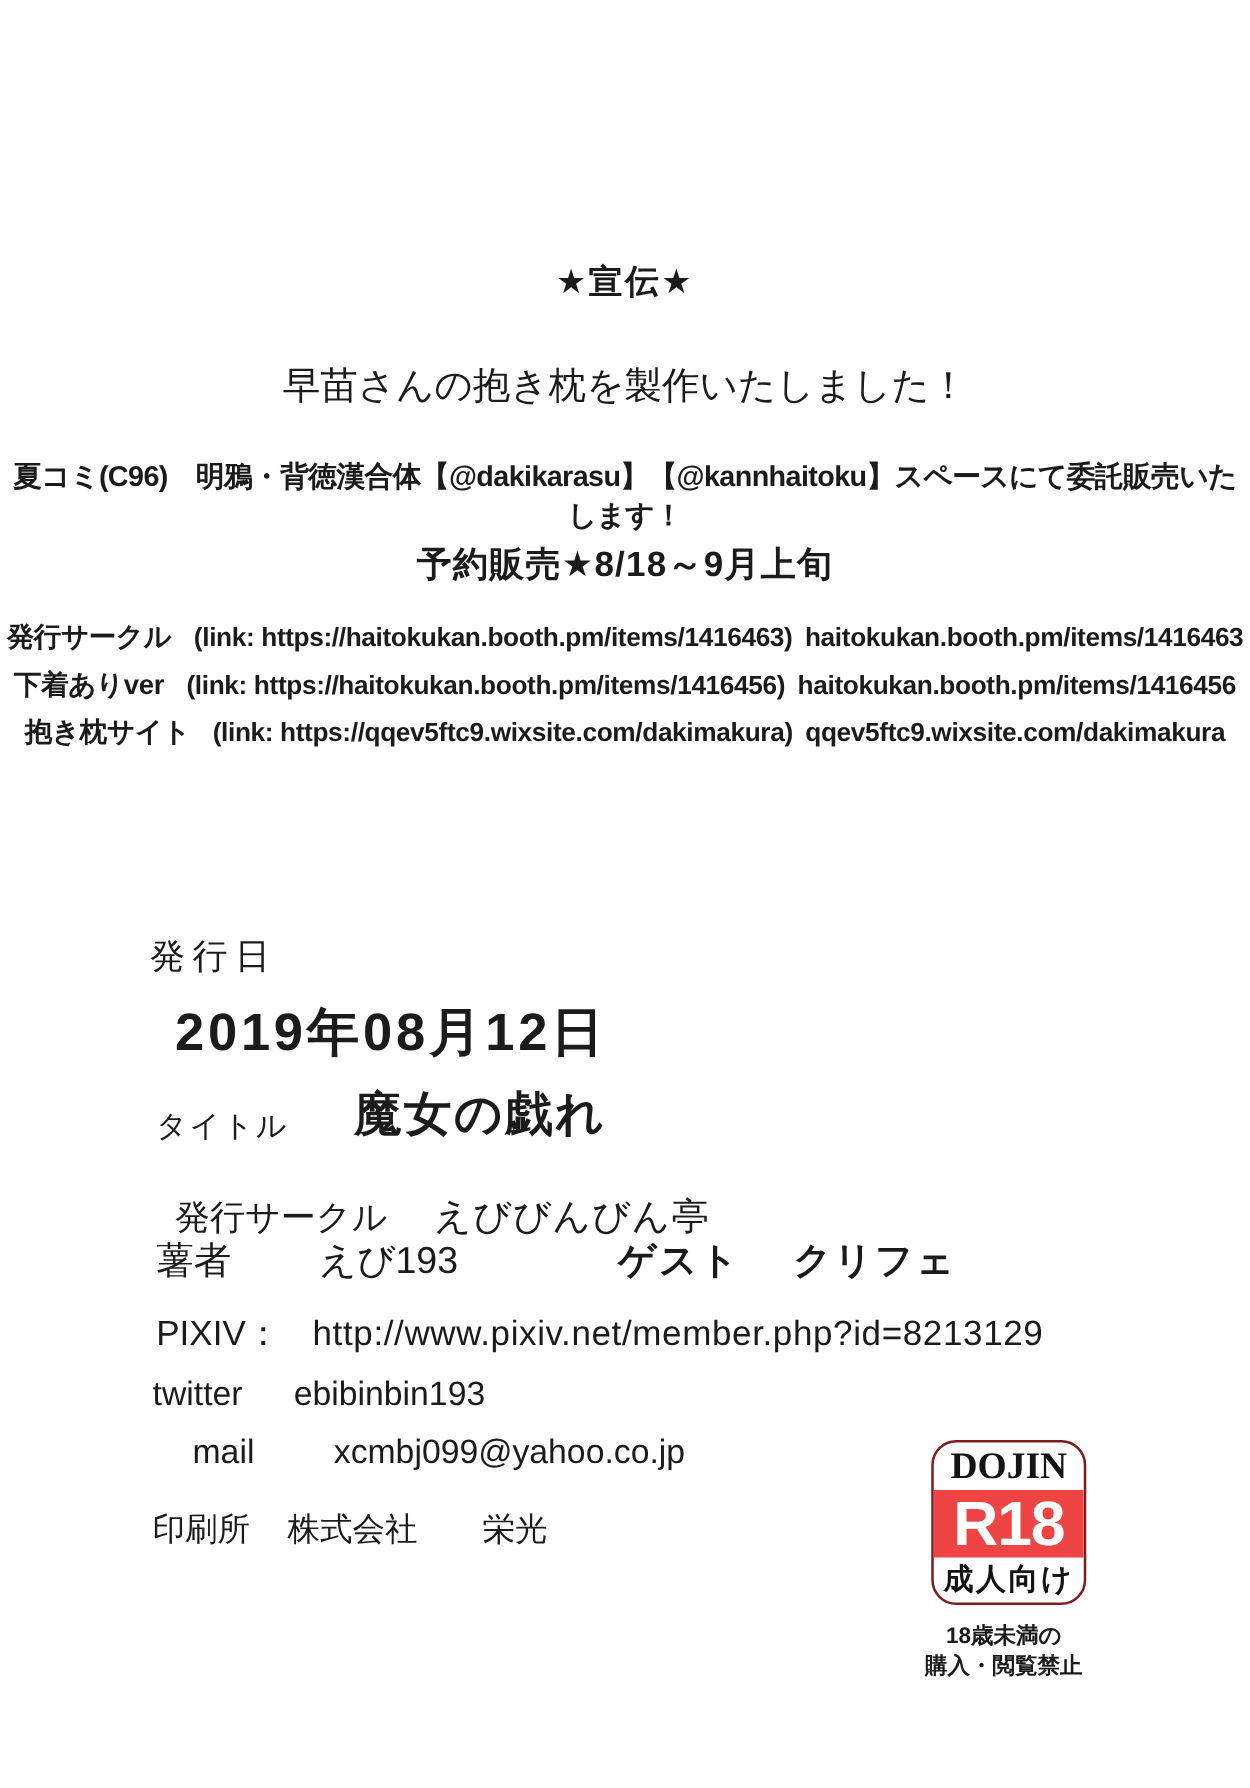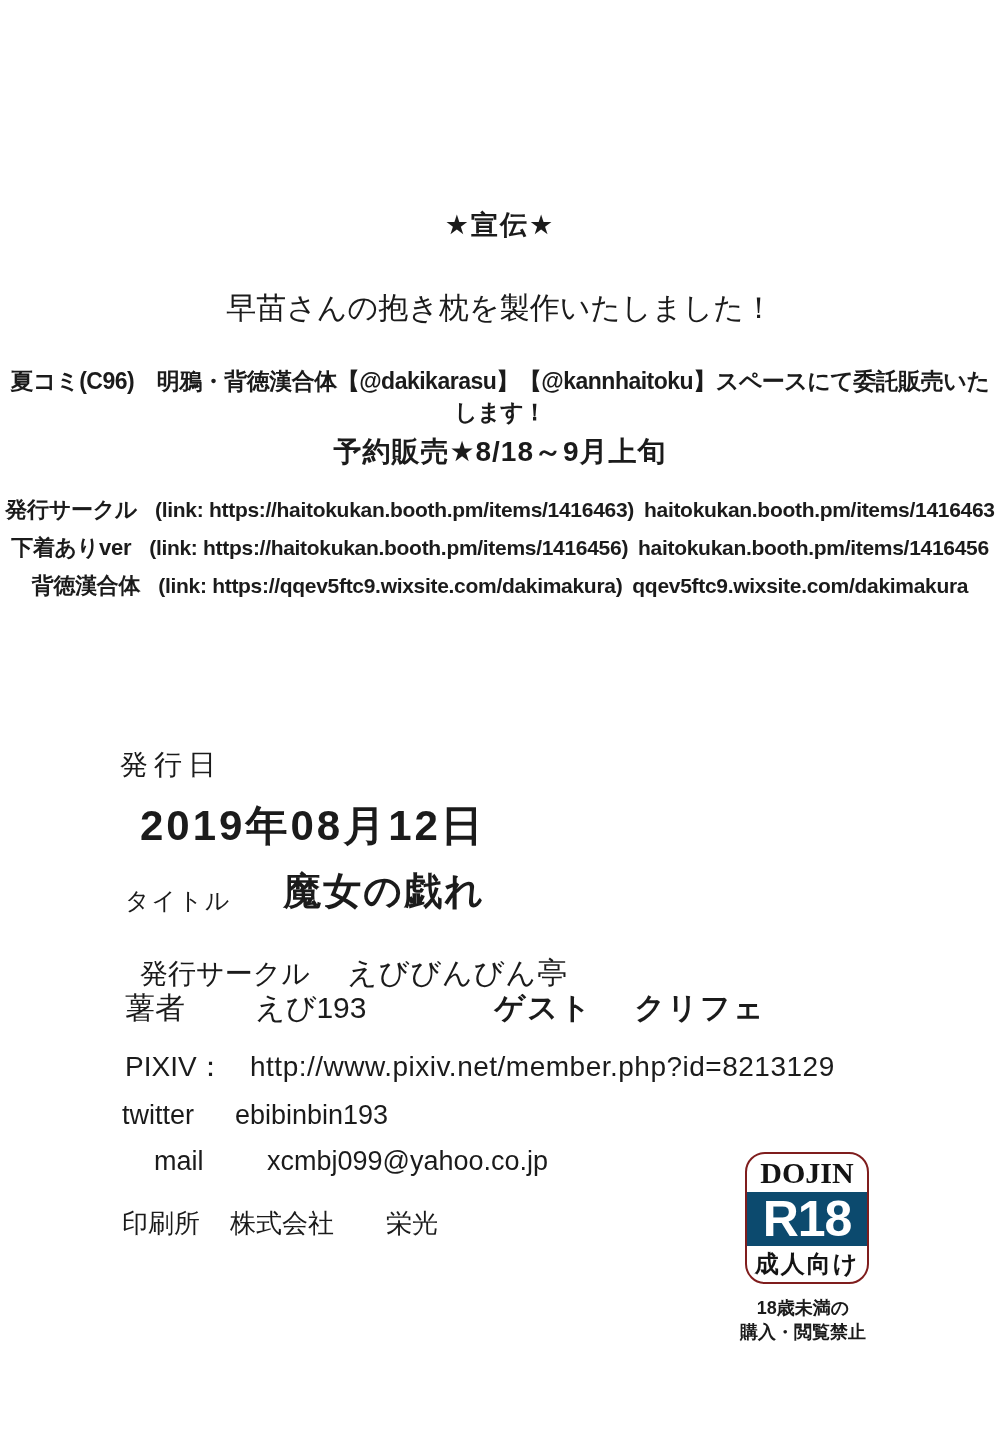--- a/index.html
+++ b/index.html
@@ -60,21 +60,21 @@
   .badge {
     top:1152px; left:745px; width:124px;
     border:2px solid #7f1d1d; border-radius:20px;
     background:#fff; overflow:hidden; text-align:center;
   }
   .badge-top {
     font-family:"Liberation Serif","DejaVu Serif",serif;
     font-weight:bold; font-size:30px; line-height:38px; color:#141414;
   }
   .badge-mid {
-    background:#0c4a6e; color:#fff;
+    background:#ef4444; color:#fff;
     font-size:50px; font-weight:bold; line-height:54px;
     letter-spacing:-1px;
   }
   .badge-bottom {
     font-size:24px; font-weight:bold; line-height:36px;
     letter-spacing:2px; color:#141414;
   }
   .warning {
     top:1296px; left:722px; width:162px; text-align:center;
     font-size:18px; font-weight:bold; line-height:24px; letter-spacing:0px;
@@ -95,21 +95,21 @@
       <span class="lbl">発行サークル</span>
       <span class="paren">(link: https://haitokukan.booth.pm/items/1416463)</span>
       <span class="disp">haitokukan.booth.pm/items/1416463</span>
     </div>
     <div class="link-row">
       <span class="lbl">下着ありver</span>
       <span class="paren">(link: https://haitokukan.booth.pm/items/1416456)</span>
       <span class="disp">haitokukan.booth.pm/items/1416456</span>
     </div>
     <div class="link-row">
-      <span class="lbl">背徳漢合体</span>
+      <span class="lbl">抱き枕サイト</span>
       <span class="paren">(link: https://qqev5ftc9.wixsite.com/dakimakura)</span>
       <span class="disp">qqev5ftc9.wixsite.com/dakimakura</span>
     </div>
   </div>
 
   <div class="abs row-date-label">発行日</div>
   <div class="abs row-date">2019年08月12日</div>
 
   <div class="abs row-title">
     <span class="lbl">タイトル</span>

